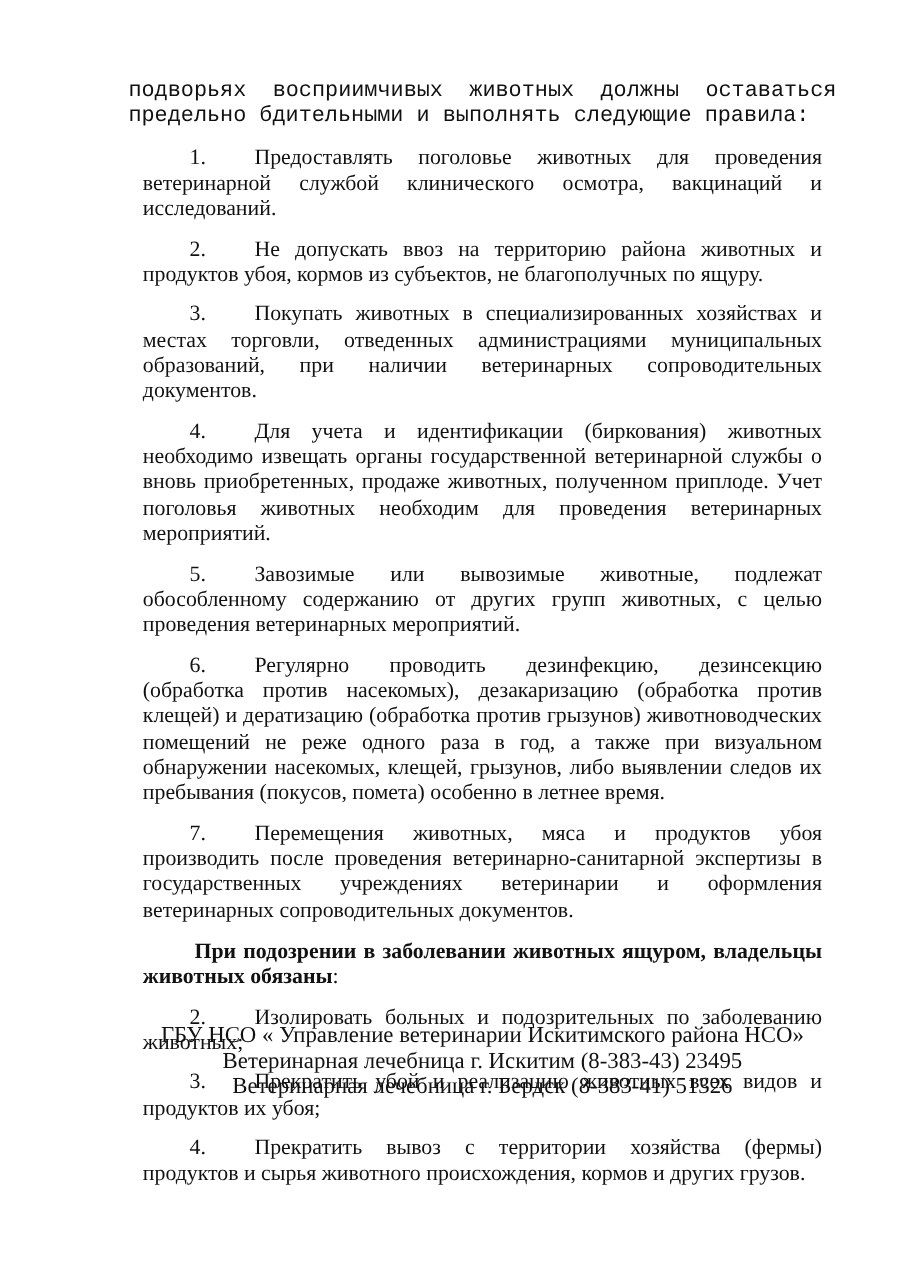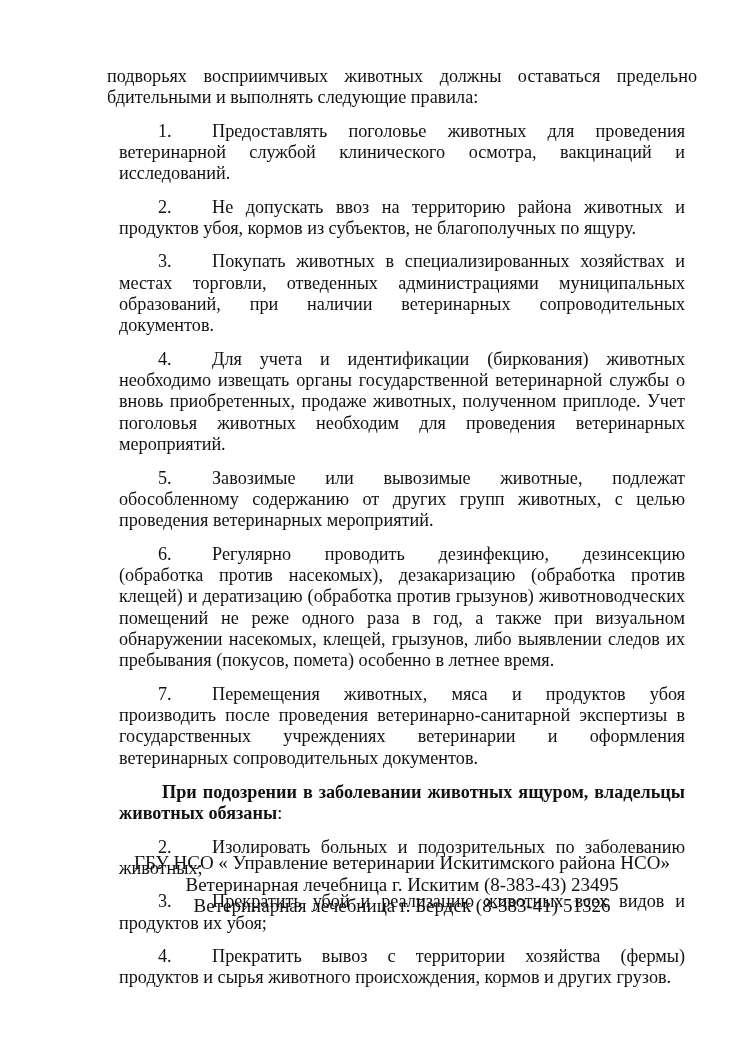--- a/index.html
+++ b/index.html
@@ -20,20 +20,21 @@
     left: 107px;
     top: 66px;
     width: 590px;
     font-size: 18.2px;
     line-height: 21.35px;
   }
   .para {
     margin: 0;
     text-align: justify;
     text-align-last: left;
+    font-family: Liberation Mono, monospace;
   }
   .item {
     margin: 12px;
     text-align: justify;
     text-indent: 39px;
   }
   .item .num {
     display: inline-block;
     width: 54px;
     text-indent: 0;

